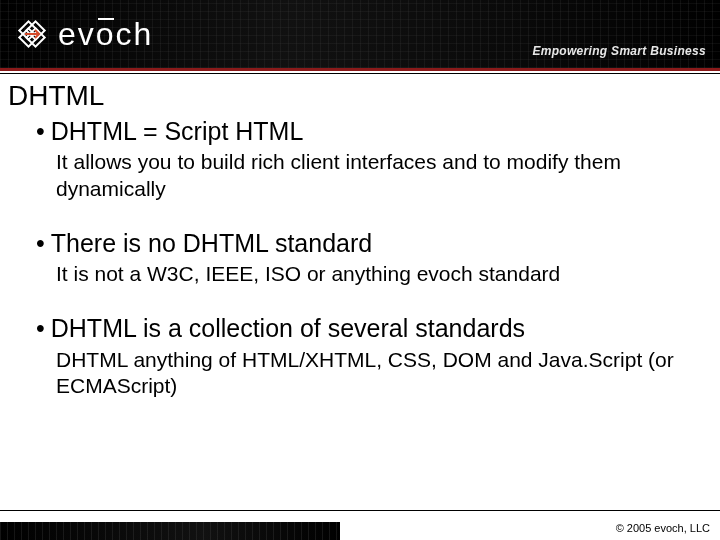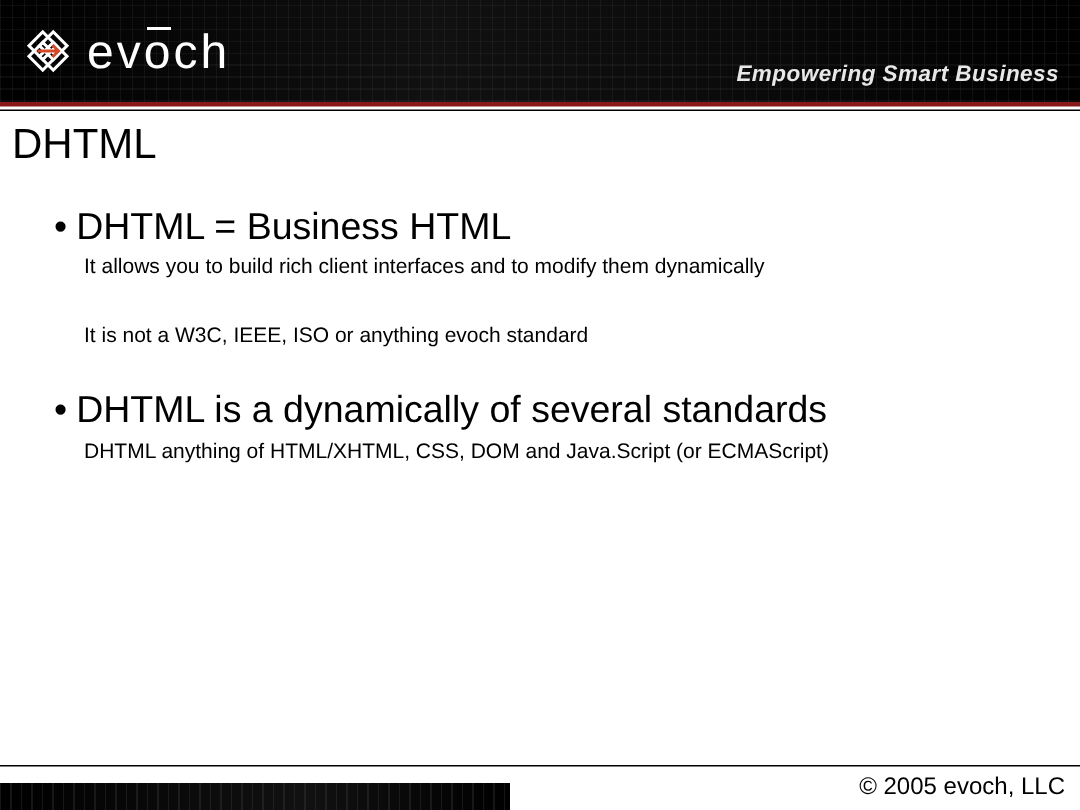--- a/index.html
+++ b/index.html
@@ -42,57 +42,57 @@
     position: absolute;
     top: 2px; left: 2px; right: 2px;
     height: 2px;
     background: #fff;
   }
   .tagline {
     position: absolute;
     right: 14px;
     bottom: 10px;
     color: #e8e8e8;
-    font-size: 15px;
+    font-size: 12px;
     font-style: italic;
     font-weight: bold;
     letter-spacing: 0.3px;
   }
   .red-rule {
     height: 3px;
     background: #8a1a1a;
   }
   .thin-rule {
     height: 1px;
     background: #000;
     margin-top: 2px;
   }
   .content {
     padding: 6px 10px 0 8px;
   }
   .slide-title {
     font-size: 28px;
     font-weight: 400;
     color: #000;
-    margin-bottom: 24px;
+    margin-bottom: 4px;
   }
   .bullets {
     padding-left: 28px;
     padding-right: 16px;
   }
   .bullet-block { margin-bottom: 26px; }
   .bullet-head {
     font-size: 25px;
     color: #000;
     font-weight: 400;
     line-height: 1.25;
   }
   .bullet-head .dot { margin-right: 6px; }
   .bullet-desc {
-    font-size: 14px;
+    font-size: 21px;
     color: #000;
     line-height: 1.25;
     padding-left: 20px;
     padding-top: 2px;
   }
   .footer {
     position: absolute;
     left: 0; right: 0; bottom: 0;
     height: 30px;
     border-top: 1px solid #000;
@@ -105,21 +105,21 @@
     height: 18px;
     background: #000;
     background-image:
       repeating-linear-gradient(90deg, rgba(70,70,70,0.3) 0 1px, transparent 1px 7px),
       linear-gradient(90deg, #000 0%, #111 60%, #000 100%);
   }
   .copyright {
     position: absolute;
     right: 10px;
     bottom: 6px;
-    font-size: 16px;
+    font-size: 11px;
     color: #000;
   }
 </style>
 </head>
 <body>
 
 <div class="header">
   <div class="logo-wrap">
     <span class="logo-mark">
       <svg width="40" height="40" viewBox="0 0 40 40">
@@ -139,30 +139,31 @@
 </div>
 <div class="red-rule"></div>
 <div class="thin-rule"></div>
 
 <div class="content">
   <h1 class="slide-title">DHTML</h1>
 
   <div class="bullets">
 
     <div class="bullet-block">
-      <div class="bullet-head"><span class="dot">•</span><span>DHTML = Business HTML</span></div>
+      <div class="bullet-head"><span class="dot">•</span><span>DHTML = Script HTML</span></div>
       <div class="bullet-desc">It allows you to build rich client interfaces and to modify them dynamically</div>
     </div>
 
     <div class="bullet-block">
+      <div class="bullet-head"><span class="dot">•</span><span>There is no DHTML standard</span></div>
       <div class="bullet-desc">It is not a W3C, IEEE, ISO or anything evoch standard</div>
     </div>
 
     <div class="bullet-block">
-      <div class="bullet-head"><span class="dot">•</span><span>DHTML is a dynamically of several standards</span></div>
+      <div class="bullet-head"><span class="dot">•</span><span>DHTML is a collection of several standards</span></div>
       <div class="bullet-desc">DHTML anything of HTML/XHTML, CSS, DOM and Java.Script (or ECMAScript)</div>
     </div>
 
   </div>
 </div>
 
 <div class="footer">
   <div class="footer-strip"></div>
   <div class="copyright">© 2005 evoch, LLC</div>
 </div>

